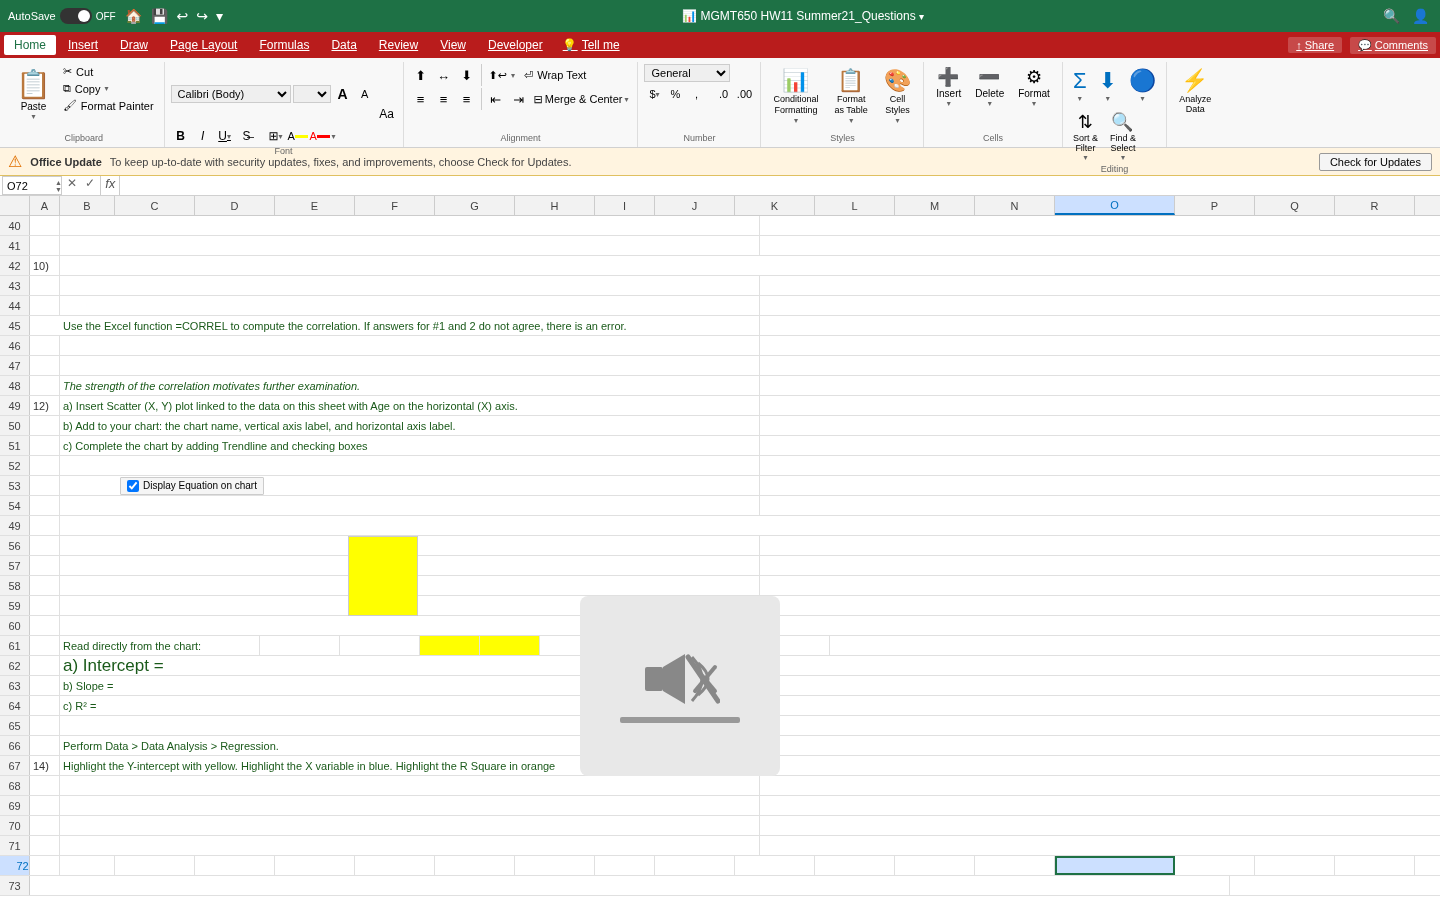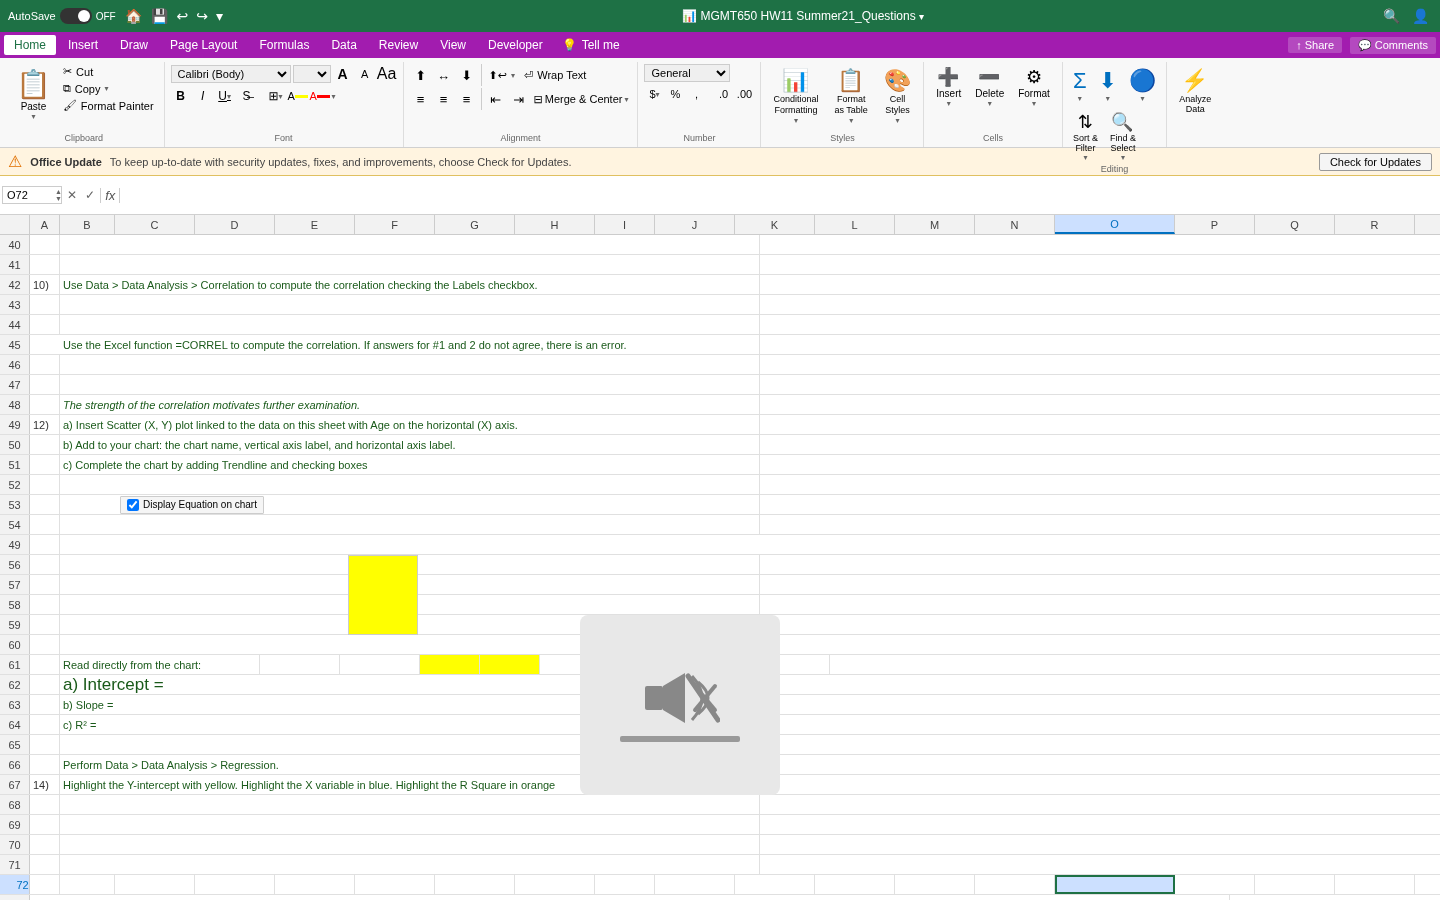--- a/index.html
+++ b/index.html
@@ -18,26 +18,27 @@
     #titlebar .autosave .toggle { background: #333; border-radius: 10px; width: 32px; height: 16px; display: inline-block; position: relative; }
     #titlebar .autosave .toggle::after { content: ''; position: absolute; right: 2px; top: 2px; width: 12px; height: 12px; background: #fff; border-radius: 50%; }
     #titlebar .title-center { flex: 1; text-align: center; font-size: 12px; }
     #titlebar .title-icons { display: flex; gap: 8px; align-items: center; }
     #titlebar .qs-icons { display: flex; gap: 4px; align-items: center; margin-left: 8px; }
     .tb-icon { color: #fff; font-size: 14px; cursor: pointer; padding: 2px; }
 
     
     #menubar {
       height: 26px;
-      background: #a21caf;
+      background: #b91c1c;
       display: flex;
       align-items: center;
       padding: 0 4px;
       color: #fff;
       gap: 2px;
+      text-decoration: underline;
     }
     .menu-item {
       padding: 3px 10px;
       font-size: 12px;
       cursor: pointer;
       border-radius: 2px;
       color: #fff;
     }
     .menu-item.active { background: #fff; color: #1e7145; }
     .tell-me { display: flex; align-items: center; gap: 4px; margin-left: 8px; font-size: 12px; color: #fff; }
@@ -122,23 +123,22 @@
       border: 1px solid #999;
       background: #f5f5f5;
       padding: 2px 10px;
       font-size: 11px;
       cursor: pointer;
       border-radius: 2px;
     }
 
     
     #formula-bar {
-      height: 39px;
-      display: flex;
-      align-items: center;
+      height: 20px;
+      display: flex;
       border-bottom: 1px solid #d0d0d0;
       background: #fff;
       gap: 2px;
       padding: 0 2px;
     }
     .cell-ref { width: 60px; border: 1px solid #ccc; font-size: 11px; padding: 1px 4px; text-align: center; display: flex; align-items: center; gap: 2px; }
     .cell-ref-input { border: none; outline: none; width: 45px; font-size: 11px; }
     .fx-bar-btns { display: flex; gap: 2px; }
     .fx-bar-btn { font-size: 12px; cursor: pointer; padding: 0 3px; color: #666; }
     .fx-label { font-style: italic; font-size: 13px; color: #555; padding: 0 4px; border-left: 1px solid #ccc; border-right: 1px solid #ccc; }
@@ -412,21 +412,21 @@
     <div class="ribbon-group-content" style="flex-direction:column;gap:2px;">
       <div class="font-row">
         <select class="font-select">
           <option>Calibri (Body)</option>
         </select>
         <select class="size-select">
           <option>11</option>
         </select>
         <div class="font-btn" style="font-size:14px;font-weight:bold;">A</div>
         <div class="font-btn" style="font-size:11px;">A</div>
-        <div class="font-btn" style="font-size:16px;">Aa</div>
+        <div class="font-btn" style="font-size:12px;margin-top:40px;">Aa</div>
       </div>
       <div class="font-row">
         <div class="font-btn bold">B</div>
         <div class="font-btn italic">I</div>
         <div class="font-btn underline">U <span class="dropdown-arrow">▾</span></div>
         <div class="font-btn">S̶</div>
         <div style="width:1px;background:#ccc;margin:0 2px;"></div>
         <div class="font-btn">⊞ <span class="dropdown-arrow">▾</span></div>
         <div class="font-btn">
           <div style="font-size:11px;">A</div>
@@ -643,21 +643,20 @@
 
       <div class="grid-row">
         <div class="row-num">41</div>
         <div class="cell col-A"></div>
         <div class="cell" style="width:700px;"></div>
       </div>
 
       <div class="grid-row">
         <div class="row-num">42</div>
         <div class="cell col-A" style="color:#333;">10)</div>
-        <div class="cell" style="width:700px;color:#1a5a1a;font-size:11px;">Use Data &gt; Data Analysis &gt; Correlation to compute the correlation checking the Labels checkbox.</div>
       </div>
 
       <div class="grid-row">
         <div class="row-num">43</div>
         <div class="cell col-A"></div>
         <div class="cell" style="width:700px;"></div>
       </div>
 
       <div class="grid-row">
         <div class="row-num">44</div>

